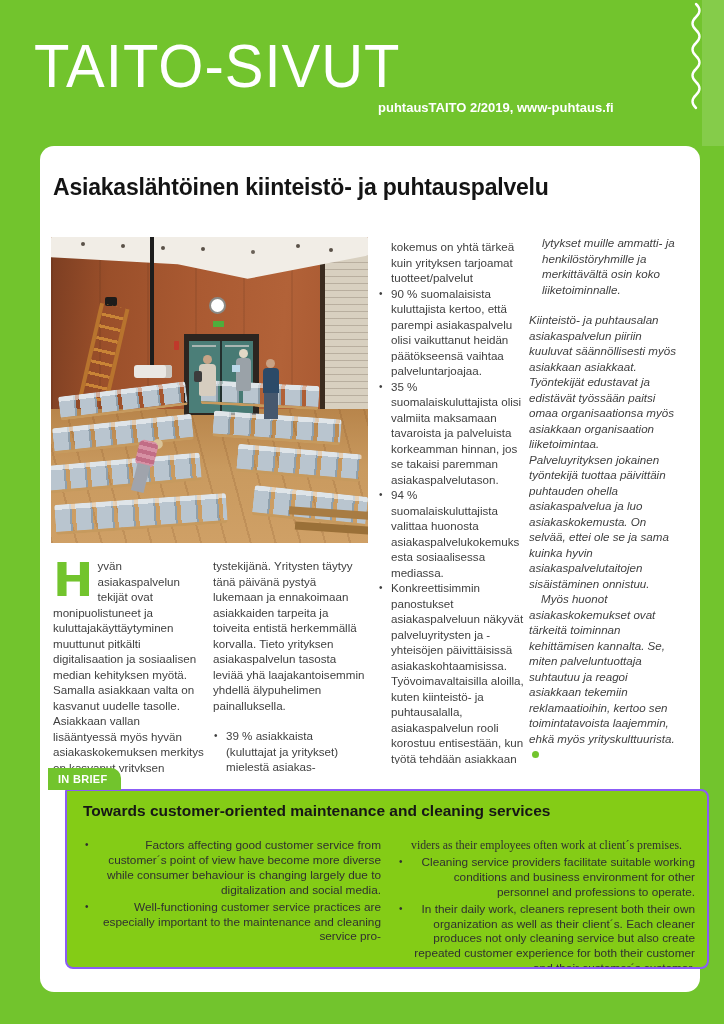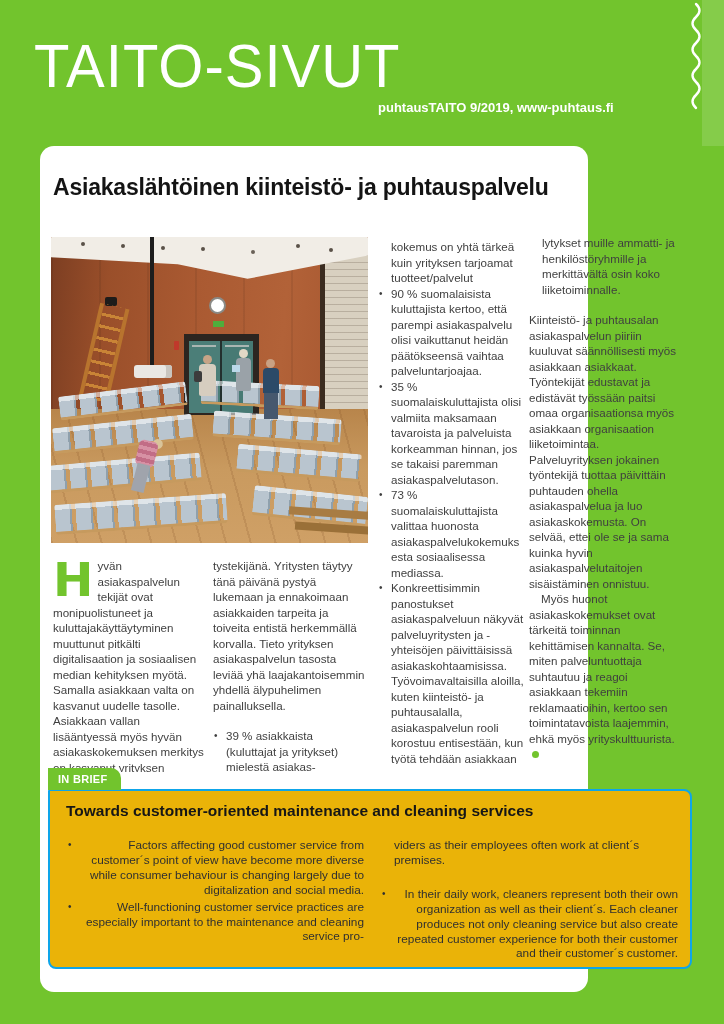--- a/index.html
+++ b/index.html
@@ -17,32 +17,32 @@
     font-size:58px; font-weight:200; letter-spacing:1px;
     color:#ffffff; line-height:1; transform:scaleY(1.05); transform-origin:left top;
   }
   .authors { position:absolute; left:378px; top:52px; color:#ffffff; font-size:13px; font-weight:bold; line-height:17px; }
   .issue   { position:absolute; left:378px; top:100px; color:#ffffff; font-size:13px; font-weight:bold; }
   .squiggle { position:absolute; left:690px; top:2px; }
   .edge-light { position:absolute; right:0; top:0; width:22px; height:146px; background:rgba(255,255,255,0.14); }
 
   
   .card {
-    position:absolute; left:40px; top:146px; width:548px; height:846px;
+    position:absolute; left:40px; top:146px; width:660px; height:846px;
     background:#ffffff; border-radius:14px;
   }
   .title {
     position:absolute; left:13px; top:28px; margin:0;
     font-size:23px; font-weight:bold; color:#141414; letter-spacing:-0.2px;
   }
 
   
   .col { position:absolute; color:#3f3f3f; font-size:11.6px; line-height:15.5px; overflow:hidden; overflow-wrap:break-word; }
   .colA { left:338px; top:93px;  width:147px; height:525px; }
-  .colB { left:489px; top:89px;  width:150px; height:525px; }
+  .colB { left:489px; top:89px;  width:150px; height:525px;font-style:italic; }
   .colC { left:13px;  top:412px; width:152px; height:214px; }
   .colD { left:173px; top:412px; width:152px; height:214px; }
   .col p { margin:0; }
   .gap { height:15px; }
   .indent { text-indent:12px; }
   .li { position:relative; padding-left:13px; margin-bottom:1px; }
   .li::before { content:"\2022"; position:absolute; left:1px; top:0; font-size:10px; color:#3f3f3f; }
   .cont { padding-left:13px; }
   .dropcap {
     float:left; color:#72c42d; font-weight:800; font-size:46px; line-height:40px;
@@ -110,38 +110,38 @@
   .p-pink { transform:rotate(14deg); }
   .p-pink .head { left:13px; top:6px; width:10px; height:10px; background:#d9c49a; }
   .p-pink .body { position:absolute; left:0; top:10px; width:19px; height:26px; border-radius:5px;
     background:repeating-linear-gradient(0deg,#d791a4 0 4px,#c26d86 4px 8px); }
   .p-pink .legs { position:absolute; left:3px; top:34px; width:13px; height:28px; background:#a0a4ac; }
 
   
   .inbrief { position:absolute; left:8px; top:622px; width:644px; height:200px; }
   .inbrief-tab { position:absolute; left:0; top:0; height:22px; background:#72c42d; color:#ffffff;
     font-weight:bold; font-size:11px; line-height:22px; padding:0 14px 0 10px; border-radius:0 10px 0 0; letter-spacing:0.3px; z-index:2; }
-  .inbrief-box { position:absolute; left:0; top:21px; width:640px; height:176px;
-    background:#eab308; border:2px solid #0ea5e9; border-radius:2px 8px 8px 8px; overflow:hidden; }
+  .inbrief-box { position:absolute; left:17px; top:21px; width:640px; height:176px;
+    background:#84cc16; border:2px solid #8b5cf6; border-radius:2px 8px 8px 8px; overflow:hidden; }
   .inbrief-heading { margin:11px 0 0 16px; font-size:15.5px; font-weight:bold; color:#161616; }
   .ib-col { position:absolute; top:47px; width:298px; font-size:11.8px; line-height:14.9px; color:#303030; }
   .ib-left { left:16px; } .ib-right { left:330px; }
   .ib-li { position:relative; padding-left:14px; margin-bottom:2px;text-align:right; }
   .ib-li::before { content:"\2022"; position:absolute; left:2px; top:0; font-size:10px; color:#303030; }
-  .ib-cont { padding-left:14px; margin-bottom:19px; }
+  .ib-cont { padding-left:14px; margin-bottom:2px;font-family:Liberation Serif, serif; }
 </style>
 </head>
 <body>
 
 <div class="page">
 
   <div class="masthead">TAITO-SIVUT</div>
   <div class="authors">
   </div>
-  <div class="issue">puhtausTAITO 9/2019, www-puhtaus.fi</div>
+  <div class="issue">puhtausTAITO 2/2019, www-puhtaus.fi</div>
   <svg class="squiggle" width="12" height="108" viewBox="0 0 12 108">
     <path d="M6 2 q7 6.5 0 13 t0 13 t0 13 t0 13 t0 13 t0 13 t0 13 t0 13" stroke="#ffffff" stroke-width="2.4" fill="none" stroke-linecap="round"></path>
   </svg>
   <div class="edge-light"></div>
 
   <div class="card">
     <h1 class="title">Asiakaslähtöinen kiinteistö- ja puhtauspalvelu</h1>
 
     <div class="photo">
       <div class="ph-wall"></div>
@@ -192,21 +192,21 @@
         <div class="head"></div>
         <div class="body"></div>
         <div class="legs"></div>
       </div>
     </div>
 
     <div class="col colA">
       <p class="cont">kokemus on yhtä tärkeä kuin yrityksen tarjoamat tuotteet/palvelut</p>
       <p class="li">90 % suomalaisista kuluttajista kertoo, että parempi asiakaspalvelu olisi vaikuttanut heidän päätökseensä vaihtaa palveluntarjoajaa.</p>
       <p class="li">35 % suomalaiskuluttajista olisi valmiita maksamaan tavaroista ja palveluista korkeamman hinnan, jos se takaisi paremman asiakaspalvelutason.</p>
-      <p class="li">73 % suomalaiskuluttajista valittaa huonosta asiakaspalvelukokemuksesta sosiaalisessa mediassa.</p>
+      <p class="li">94 % suomalaiskuluttajista valittaa huonosta asiakaspalvelukokemuksesta sosiaalisessa mediassa.</p>
       <p class="li">Konkreettisimmin panostukset asiakaspalveluun näkyvät palveluyritysten ja -yhteisöjen päivittäisissä asiakaskohtaamisissa. Työvoimavaltaisilla aloilla, kuten kiinteistö- ja puhtausalalla, asiakaspalvelun rooli korostuu entisestään, kun työtä tehdään asiakkaan luona ja toimitiloissa. Alan erikoisluonnetta kuvaa, että puhtauspalveluntuottaja luo palvelunsa kautta toimintaedel-</p>
     </div>
 
     <div class="col colB">
       <p class="cont">lytykset muille ammatti- ja henkilöstöryhmille ja merkittävältä osin koko liiketoiminnalle.</p>
       <div class="gap"></div>
       <p>Kiinteistö- ja puhtausalan asiakaspalvelun piiriin kuuluvat säännöllisesti myös asiakkaan asiakkaat. Työntekijät edustavat ja edistävät työssään paitsi omaa organisaationsa myös asiakkaan organisaation liiketoimintaa. Palveluyrityksen jokainen työntekijä tuottaa päivittäin puhtauden ohella asiakaspalvelua ja luo asiakaskokemusta. On selvää, ettei ole se ja sama kuinka hyvin asiakaspalvelutaitojen sisäistäminen onnistuu.</p>
       <p class="indent"><span>Myös huonot asiakaskokemukset ovat tärkeitä toiminnan kehittämisen kannalta. Se, miten palveluntuottaja suhtautuu ja reagoi asiakkaan tekemiin reklamaatioihin, kertoo sen toimintatavoista laajemmin, ehkä myös yrityskulttuurista.</span><span class="enddot"></span></p>
 
     </div>
@@ -225,18 +225,19 @@
     <div class="inbrief">
       <div class="inbrief-tab">IN BRIEF</div>
       <div class="inbrief-box">
         <div class="inbrief-heading">Towards customer-oriented maintenance and cleaning services</div>
         <div class="ib-col ib-left">
           <div class="ib-li">Factors affecting good customer service from customer´s point of view have become more diverse while consumer behaviour is changing largely due to digitalization and social media.</div>
           <div class="ib-li">Well-functioning customer service practices are especially important to the maintenance and cleaning service pro-</div>
         </div>
         <div class="ib-col ib-right">
           <div class="ib-cont">viders as their employees often work at client´s premises.</div>
+          <div class="ib-li">Cleaning service providers facilitate suitable working conditions and business environment for other personnel and professions to operate.</div>
           <div class="ib-li">In their daily work, cleaners represent both their own organization as well as their client´s. Each cleaner produces not only cleaning service but also create repeated customer experience for both their customer and their customer´s customer.</div>
         </div>
       </div>
     </div>
   </div>
 </div>
 
 </body></html>

